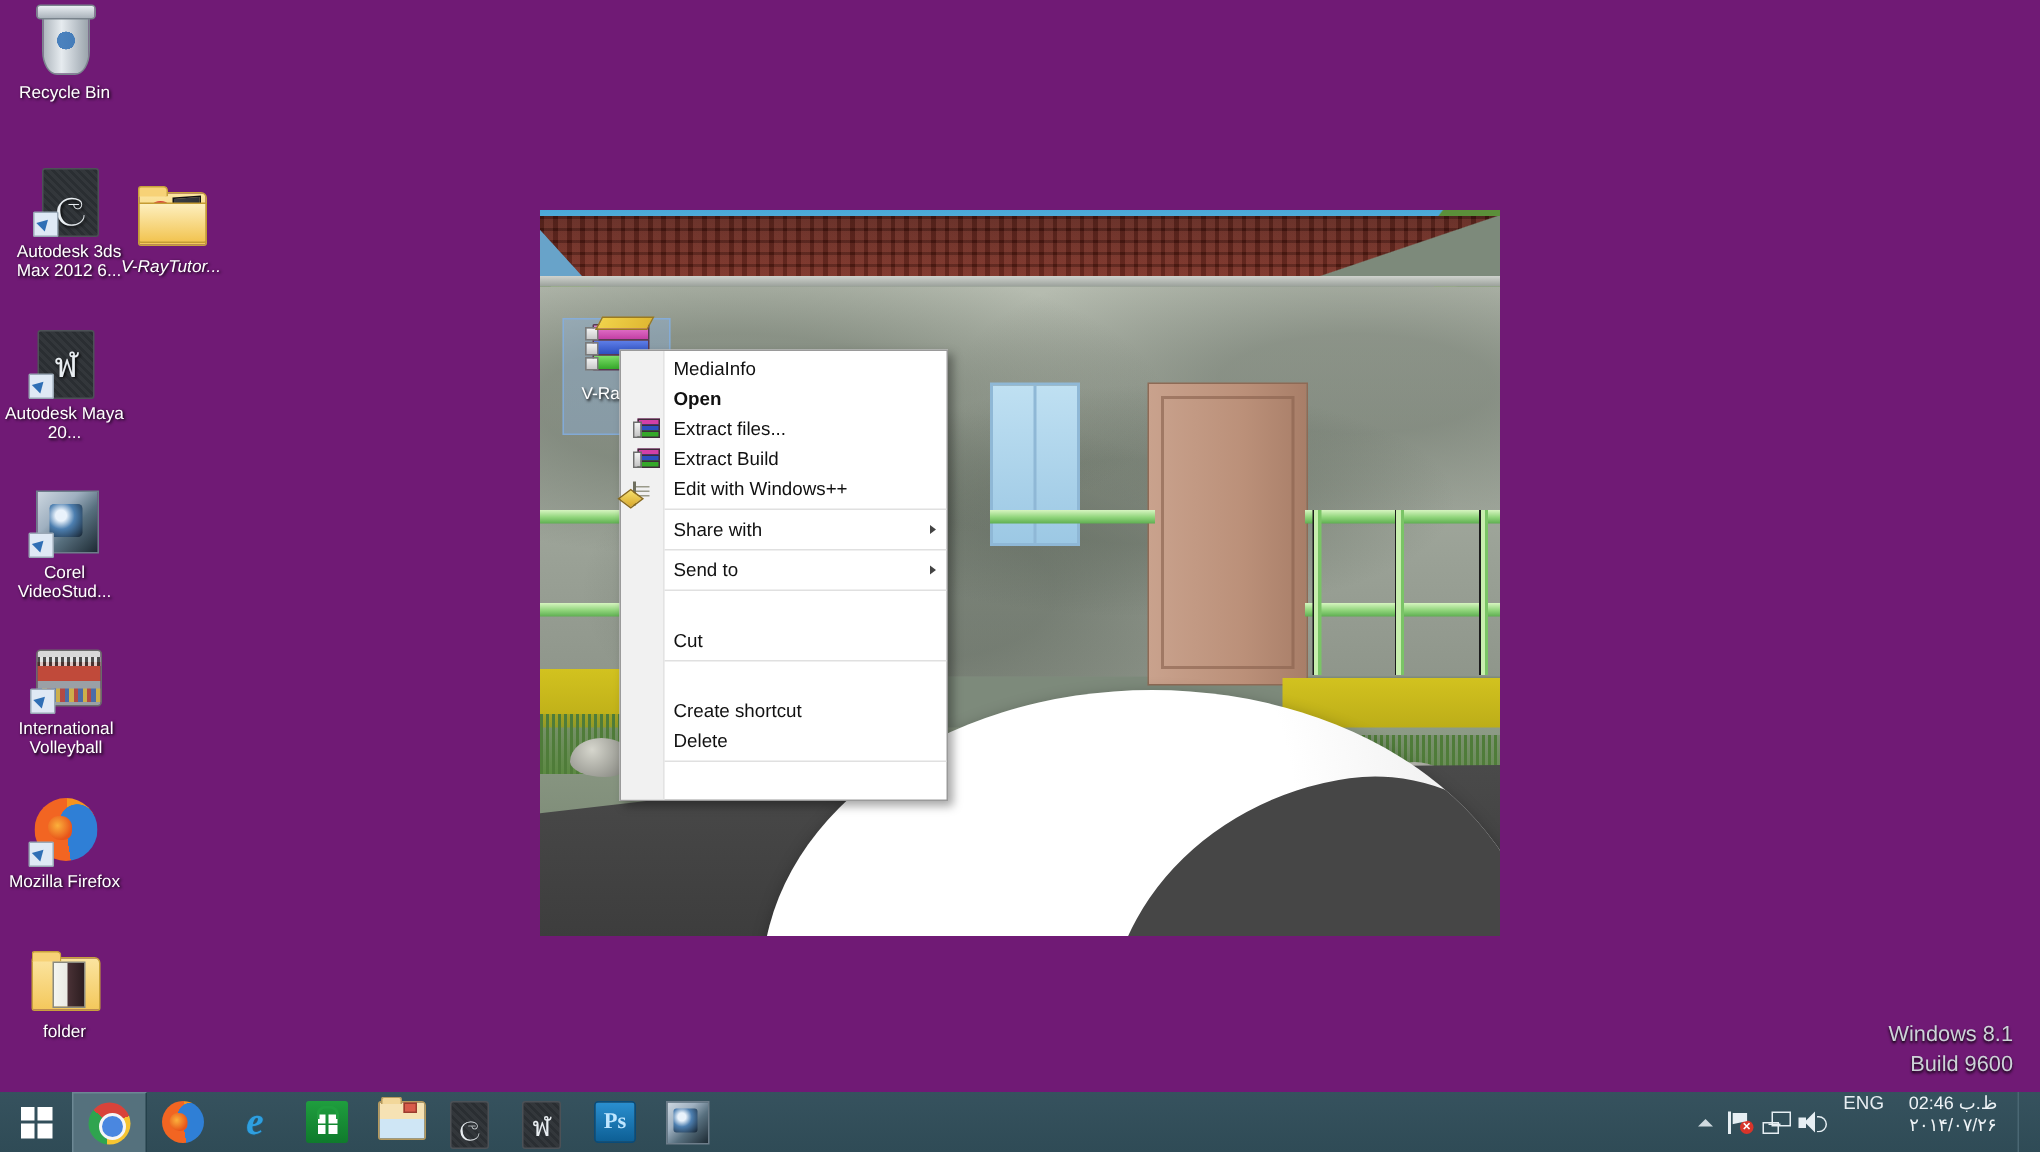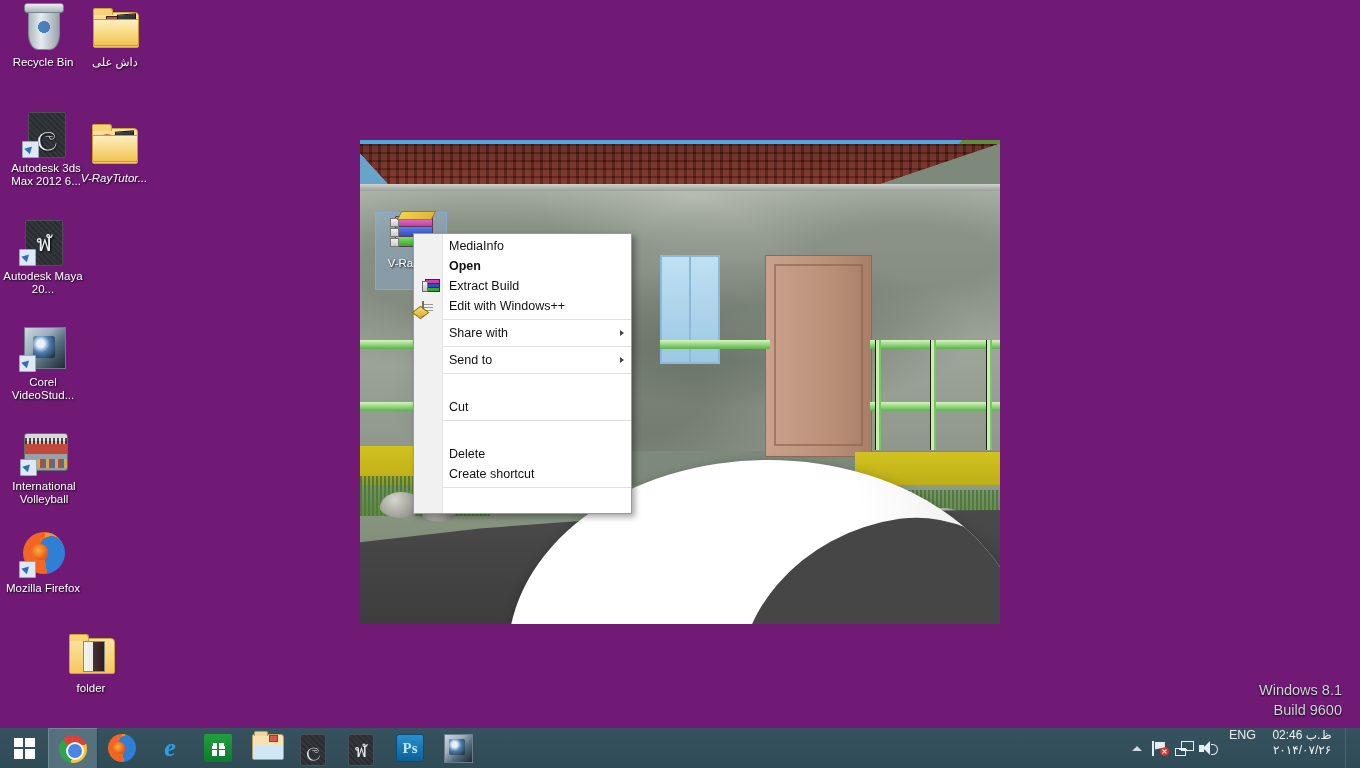--- a/index.html
+++ b/index.html
@@ -678,32 +678,20 @@
   </div>
 
   <div class="desk-icon" style="left:0px;top:4px;">
     <div class="glyphbox">
       <div class="ic-recycle"></div>
         <div class="ic-recycle-lid"></div>
     </div>
     <span class="lbl">Recycle Bin</span>
   </div>
 
-  <div class="desk-icon" style="left:72px;top:4px;">
-    <div class="glyphbox">
-      <div class="ic-folder">
-        <div class="back"></div>
-          <div class="tab"></div>
-        <div class="photo2"></div>
-          <div class="photo"></div>
-        <div class="front"></div>
-      </div>
-    </div>
-    <span class="lbl" dir="rtl">داش على</span>
-  </div>
 
   <div class="desk-icon" style="left:0px;top:110px;width:92px;">
     <div class="glyphbox">
       <div class="ic-tile">ල</div>
       <div class="shortcut-arrow"></div>
     </div>
     <span class="lbl">Autodesk 3ds Max 2012 6...</span>
   </div>
 
   <div class="desk-icon" style="left:74px;top:120px;width:80px;font-style:italic;">
@@ -744,21 +732,21 @@
   </div>
 
   <div class="desk-icon" style="left:0px;top:530px;">
     <div class="glyphbox">
       <div class="ic-ffx"></div>
       <div class="shortcut-arrow"></div>
     </div>
     <span class="lbl">Mozilla Firefox</span>
   </div>
 
-  <div class="desk-icon" style="left:0px;top:630px;padding-left:48px;">
+  <div class="desk-icon" style="left:0px;top:630px;">
     <div class="glyphbox">
       <div class="ic-folder">
         <div class="back"></div>
           <div class="tab"></div>
         <div class="door">
             <div class="panel"></div>
           </div>
       </div>
     </div>
     <span class="lbl">folder</span>
@@ -777,20 +765,26 @@
   <div id="ctx-menu">
 
     <div class="mi">
       <span>MediaInfo</span>
     </div>
 
     <div class="mi bold">
       <span>Open</span>
     </div>
 
+    <div class="mi">
+      <span class="ic">
+        <span class="mini-rar"><i class="a"></i><i class="b"></i><i class="c"></i></span>
+      </span>
+      <span>Extract files...</span>
+    </div>
 
     <div class="mi">
       <span class="ic">
         <span class="mini-rar"><i class="a"></i><i class="b"></i><i class="c"></i></span>
       </span>
       <span>Extract Build</span>
     </div>
 
 
     <div class="mi">
@@ -823,24 +817,24 @@
     <div class="mi">
       <span>Cut</span>
     </div>
 
     <div class="sep"></div>
 
     <div class="mi">
       <span></span>
     </div>
     <div class="mi">
+      <span>Create shortcut</span>
+    </div>
+    <div class="mi">
       <span>Delete</span>
-    </div>
-    <div class="mi">
-      <span>Create shortcut</span>
     </div>
 
     <div class="sep"></div>
 
     <div class="mi">
       <span></span>
     </div>
   </div>
 
   <div id="watermark">

